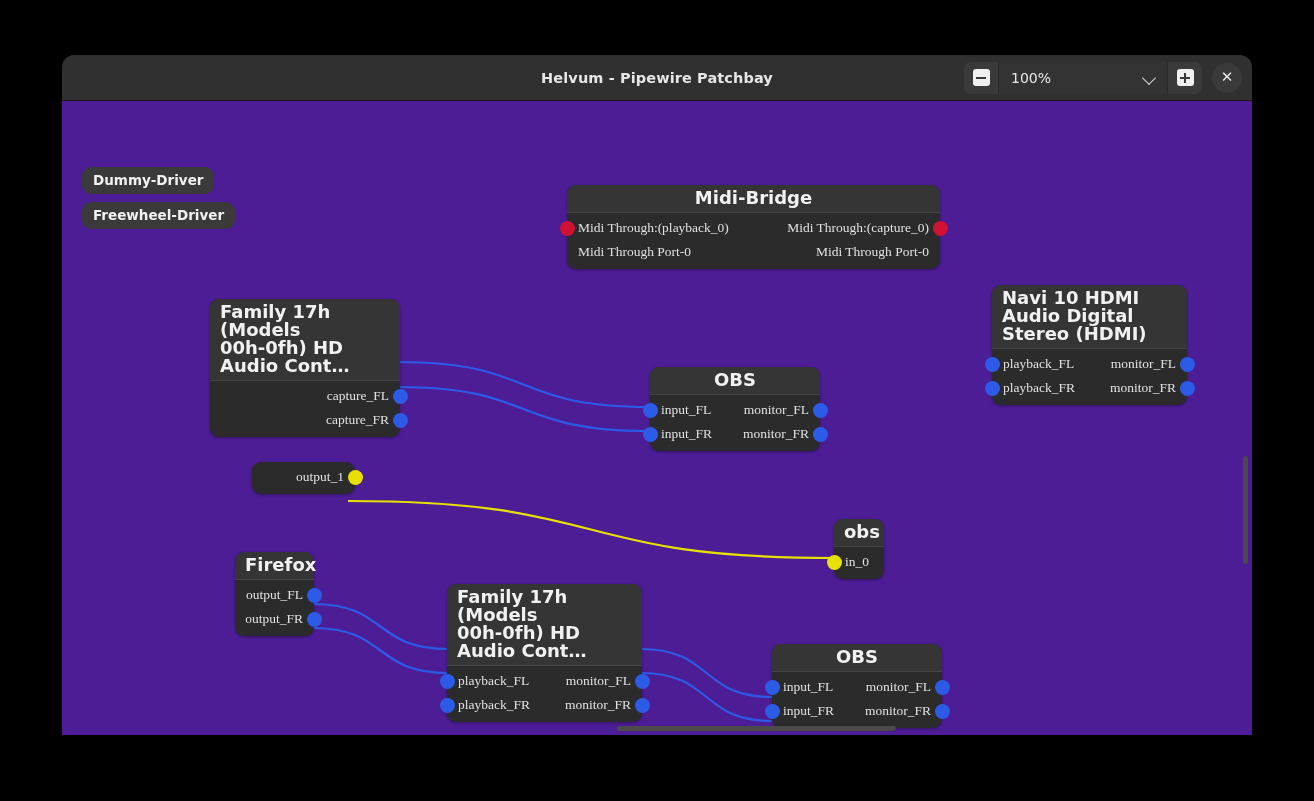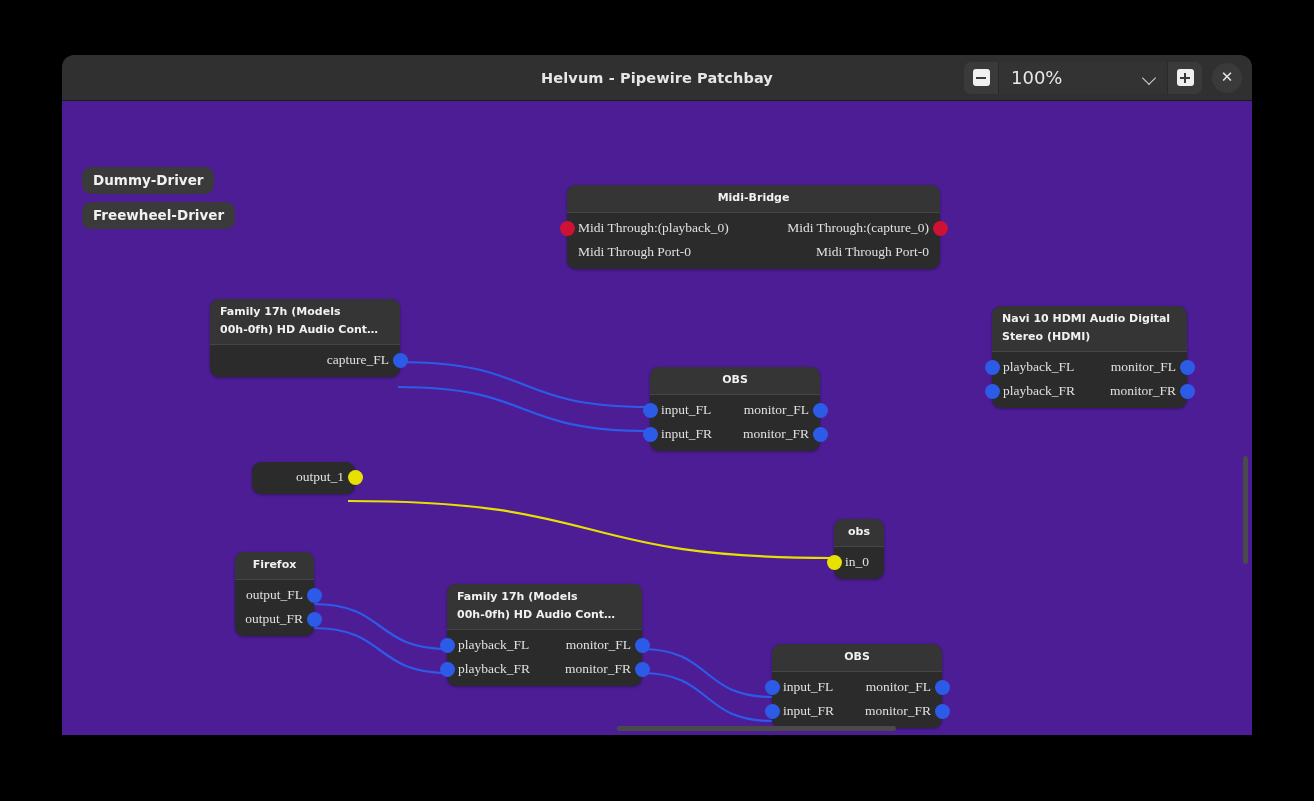--- a/index.html
+++ b/index.html
@@ -80,21 +80,21 @@
   .zoom-sep { width: 1px; height: 32px; background: #2a2a2a; }
   .zoom-value-wrap {
     display: flex; align-items: center;
     width: 168px; height: 32px;
     padding: 0 8px 0 12px;
     background: #333333;
     cursor: pointer;
   }
   .zoom-value {
     flex: 1;
-    font-size: 18px;
+    font-size: 14px;
     color: #e8e8e8;
   }
   .chev {
     width: 14px; height: 14px;
     position: relative;
     margin-right: 2px;
   }
   .chev::before {
     content: ""; position: absolute;
     left: 1px; top: 2px;
@@ -130,21 +130,21 @@
   .node {
     position: absolute;
     background: #2b2b2b;
     border-radius: 9px;
     color: #e8e8e8;
     box-shadow: 0 1px 3px rgba(0,0,0,.35);
   }
   .node-title {
     background: #353535;
     border-radius: 9px 9px 0 0;
-    font-size: 11px;
+    font-size: 18px;
     font-weight: 700;
     text-align: center;
     color: #f1f1f1;
     padding: 4px 10px 5px 10px;
     line-height: 18px;
     border-bottom: 1px solid #454545;
   }
   .node-title.left { text-align: left; }
   .node-body { padding: 3px 0 5px 0; }
   .port-row {
@@ -259,20 +259,25 @@
             </div>
           </div>
           <div class="node" style="left: 148px; top: 198px; width: 190px;">
             <div class="node-title left">Family 17h (Models<br>00h-0fh) HD Audio Cont…</div>
             <div class="node-body">
               <div class="port-row">
                 <span class="spacer"></span>
                 <span class="out-label">capture_FL</span>
                 <div class="port-dot blue" style="right: -7.5px; top: 5px;"></div>
               </div>
+              <div class="port-row">
+                <span class="spacer"></span>
+                <span class="out-label">capture_FR</span>
+                <div class="port-dot blue" style="right: -7.5px; top: 5px;"></div>
+              </div>
             </div>
           </div>
           <div class="node" style="left: 588px; top: 266px; width: 170px;">
             <div class="node-title">OBS</div>
             <div class="node-body">
               <div class="port-row">
                 <span class="in-label">input_FL</span>
                 <span class="spacer"></span>
                 <span class="out-label">monitor_FL</span>
                 <div class="port-dot blue" style="left: -7.5px; top: 5px;"></div>
@@ -280,21 +285,21 @@
               </div>
               <div class="port-row">
                 <span class="in-label">input_FR</span>
                 <span class="spacer"></span>
                 <span class="out-label">monitor_FR</span>
                 <div class="port-dot blue" style="left: -7.5px; top: 5px;"></div>
                 <div class="port-dot blue" style="right: -7.5px; top: 5px;"></div>
               </div>
             </div>
           </div>
-          <div class="node" style="left: 930px; top: 205px; width: 195px;">
+          <div class="node" style="left: 930px; top: 184px; width: 195px;">
             <div class="node-title left">Navi 10 HDMI Audio Digital<br>Stereo (HDMI)</div>
             <div class="node-body">
               <div class="port-row">
                 <span class="in-label">playback_FL</span>
                 <span class="spacer"></span>
                 <span class="out-label">monitor_FL</span>
                 <div class="port-dot blue" style="left: -7.5px; top: 5px;"></div>
                 <div class="port-dot blue" style="right: -7.5px; top: 5px;"></div>
               </div>
               <div class="port-row">

